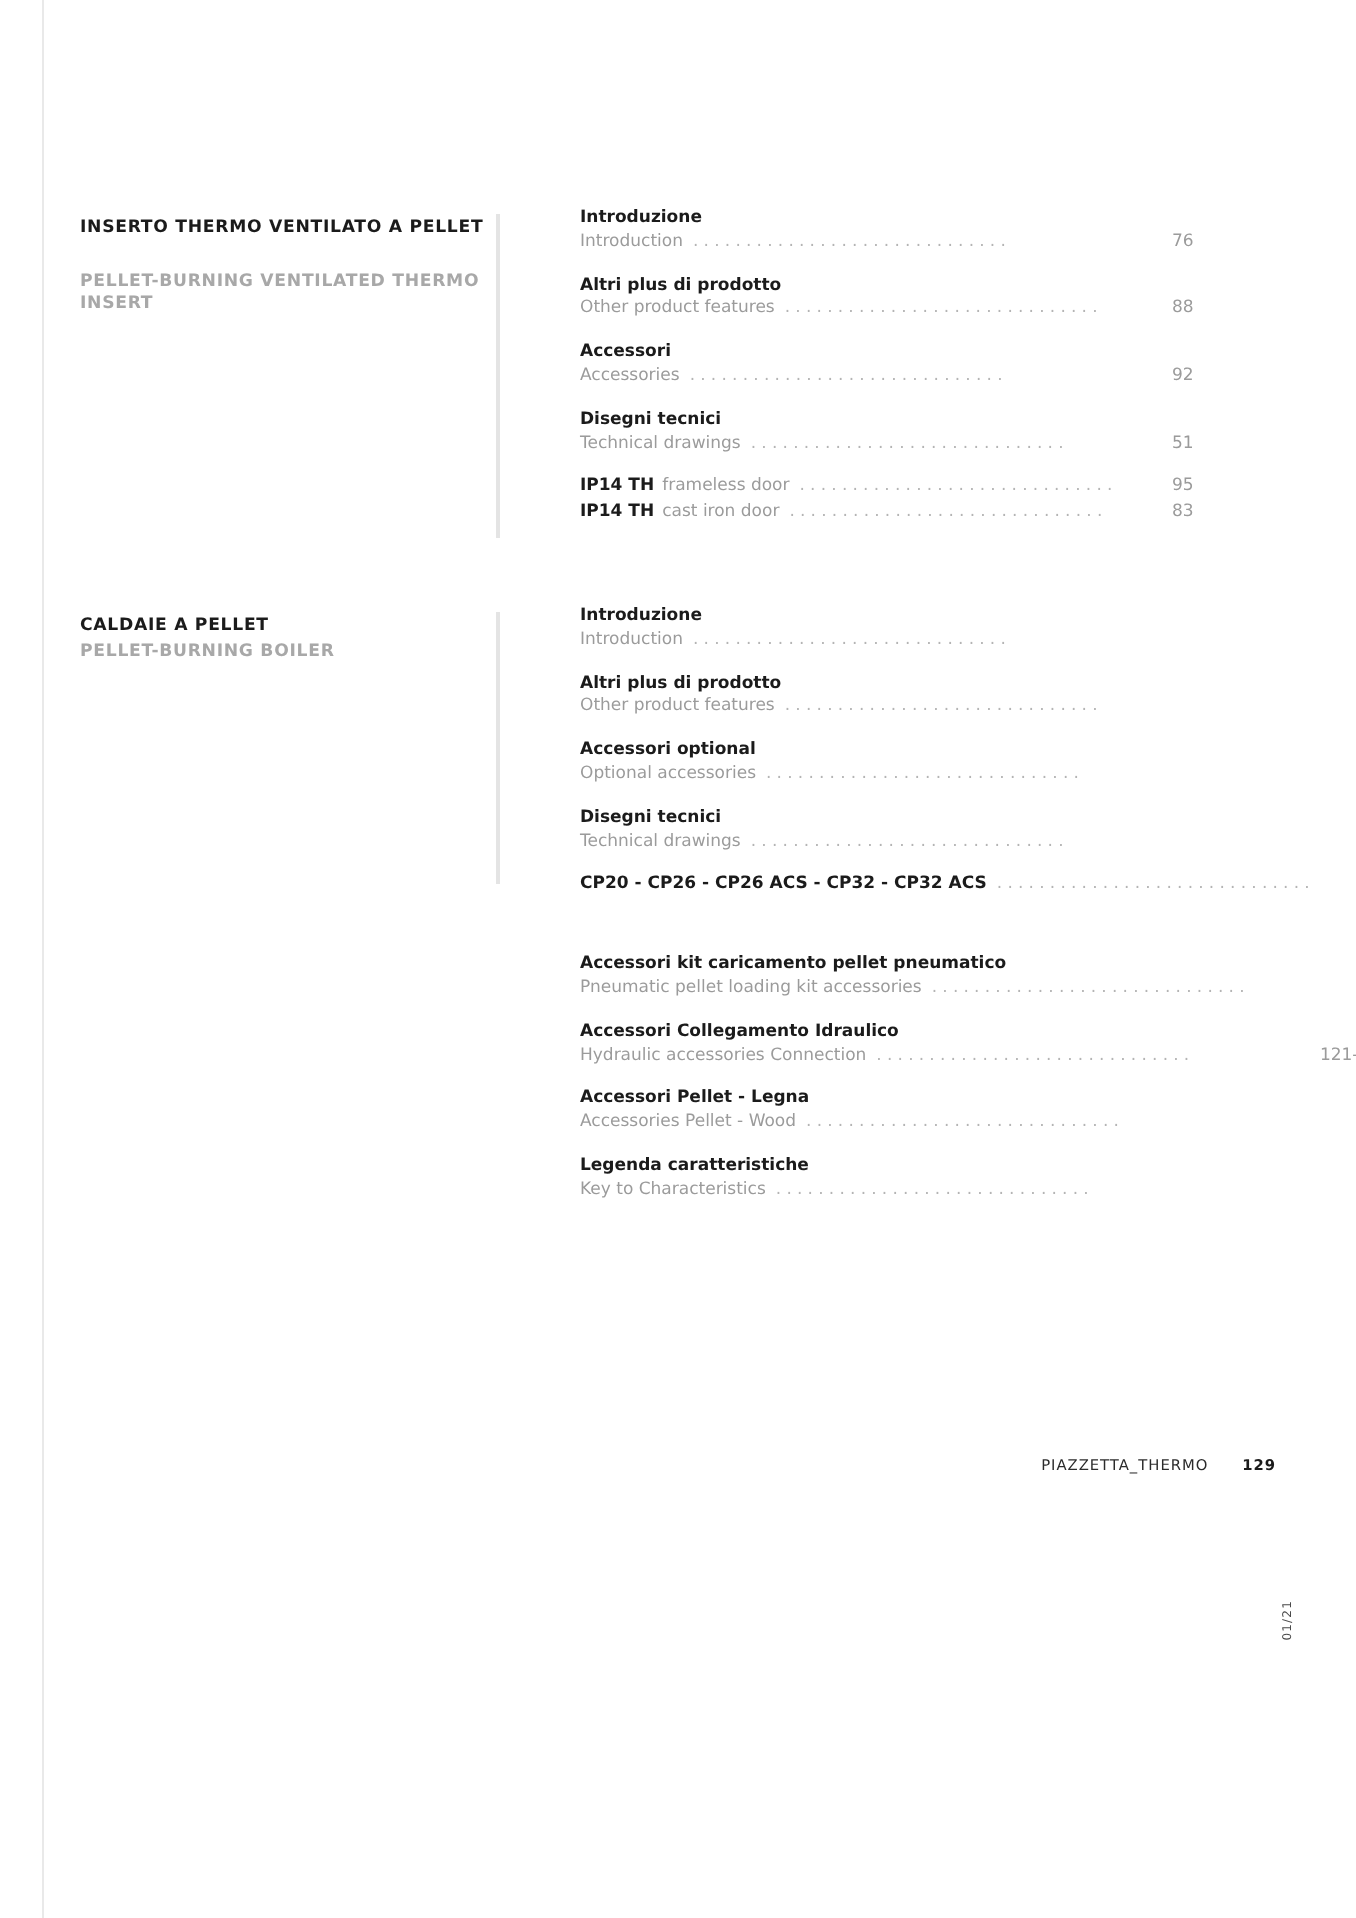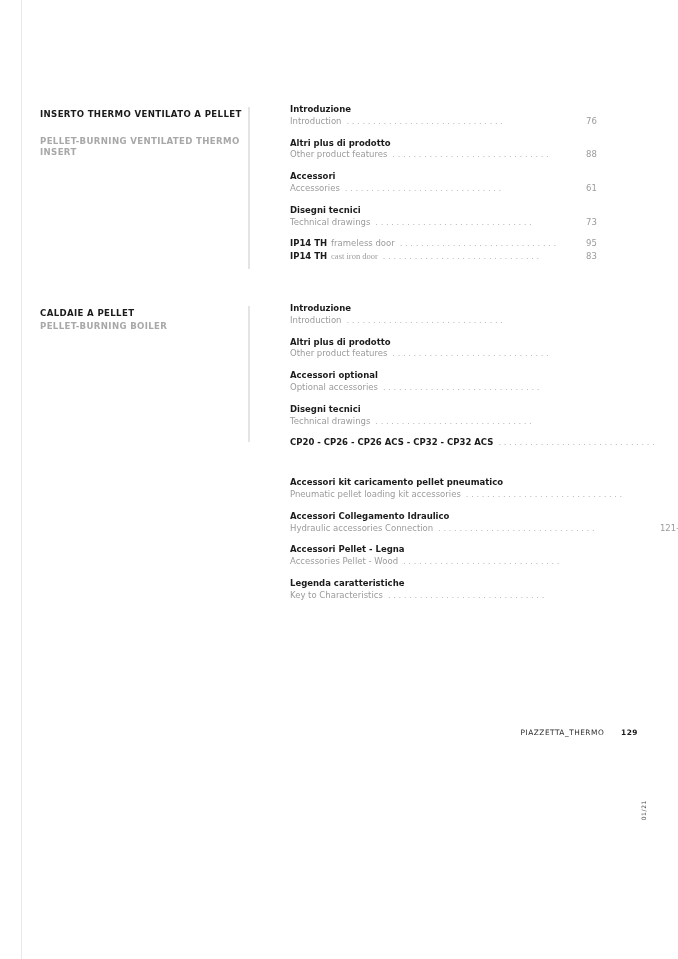--- a/index.html
+++ b/index.html
@@ -193,48 +193,48 @@
           </div>
         </div>
 
         <div class="entry">
           <div class="line">
             <span class="label-it">Accessori</span>
           </div>
           <div class="line">
             <span class="label-en">Accessories</span>
             <span class="dots">..............................</span>
-            <span class="pageno">61</span>
+            <span class="pageno">92</span>
           </div>
         </div>
 
         <div class="entry">
           <div class="line">
             <span class="label-it">Disegni tecnici</span>
           </div>
           <div class="line">
             <span class="label-en">Technical drawings</span>
             <span class="dots">..............................</span>
-            <span class="pageno">73</span>
+            <span class="pageno">51</span>
           </div>
         </div>
 
         <div class="entry tight">
           <div class="line">
             <span class="label-it">IP14 TH</span>
             <span class="label-en" style="margin-left:4px;">frameless door</span>
             <span class="dots">..............................</span>
             <span class="pageno">95</span>
           </div>
         </div>
 
         <div class="entry">
           <div class="line">
             <span class="label-it">IP14 TH</span>
-            <span class="label-en" style="margin-left:4px;font-family:Liberation Serif, serif;">cast iron door</span>
+            <span class="label-en" style="margin-left:4px;">cast iron door</span>
             <span class="dots">..............................</span>
             <span class="pageno">83</span>
           </div>
         </div>
 
       </div>
     </div>
 
     <div class="section">
       <div class="section-left">

